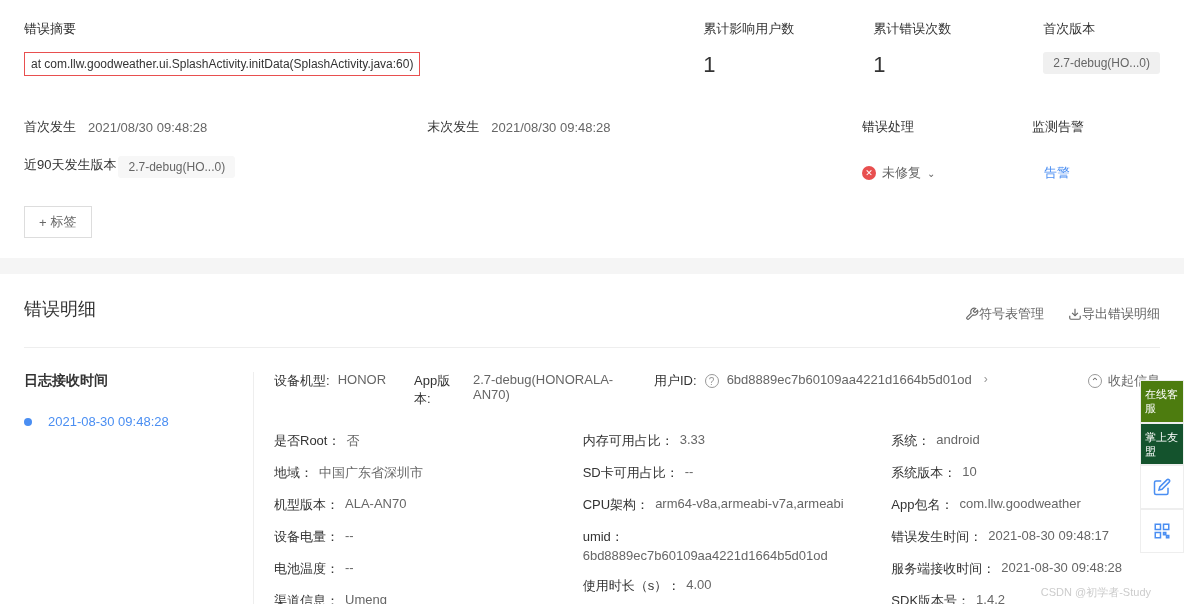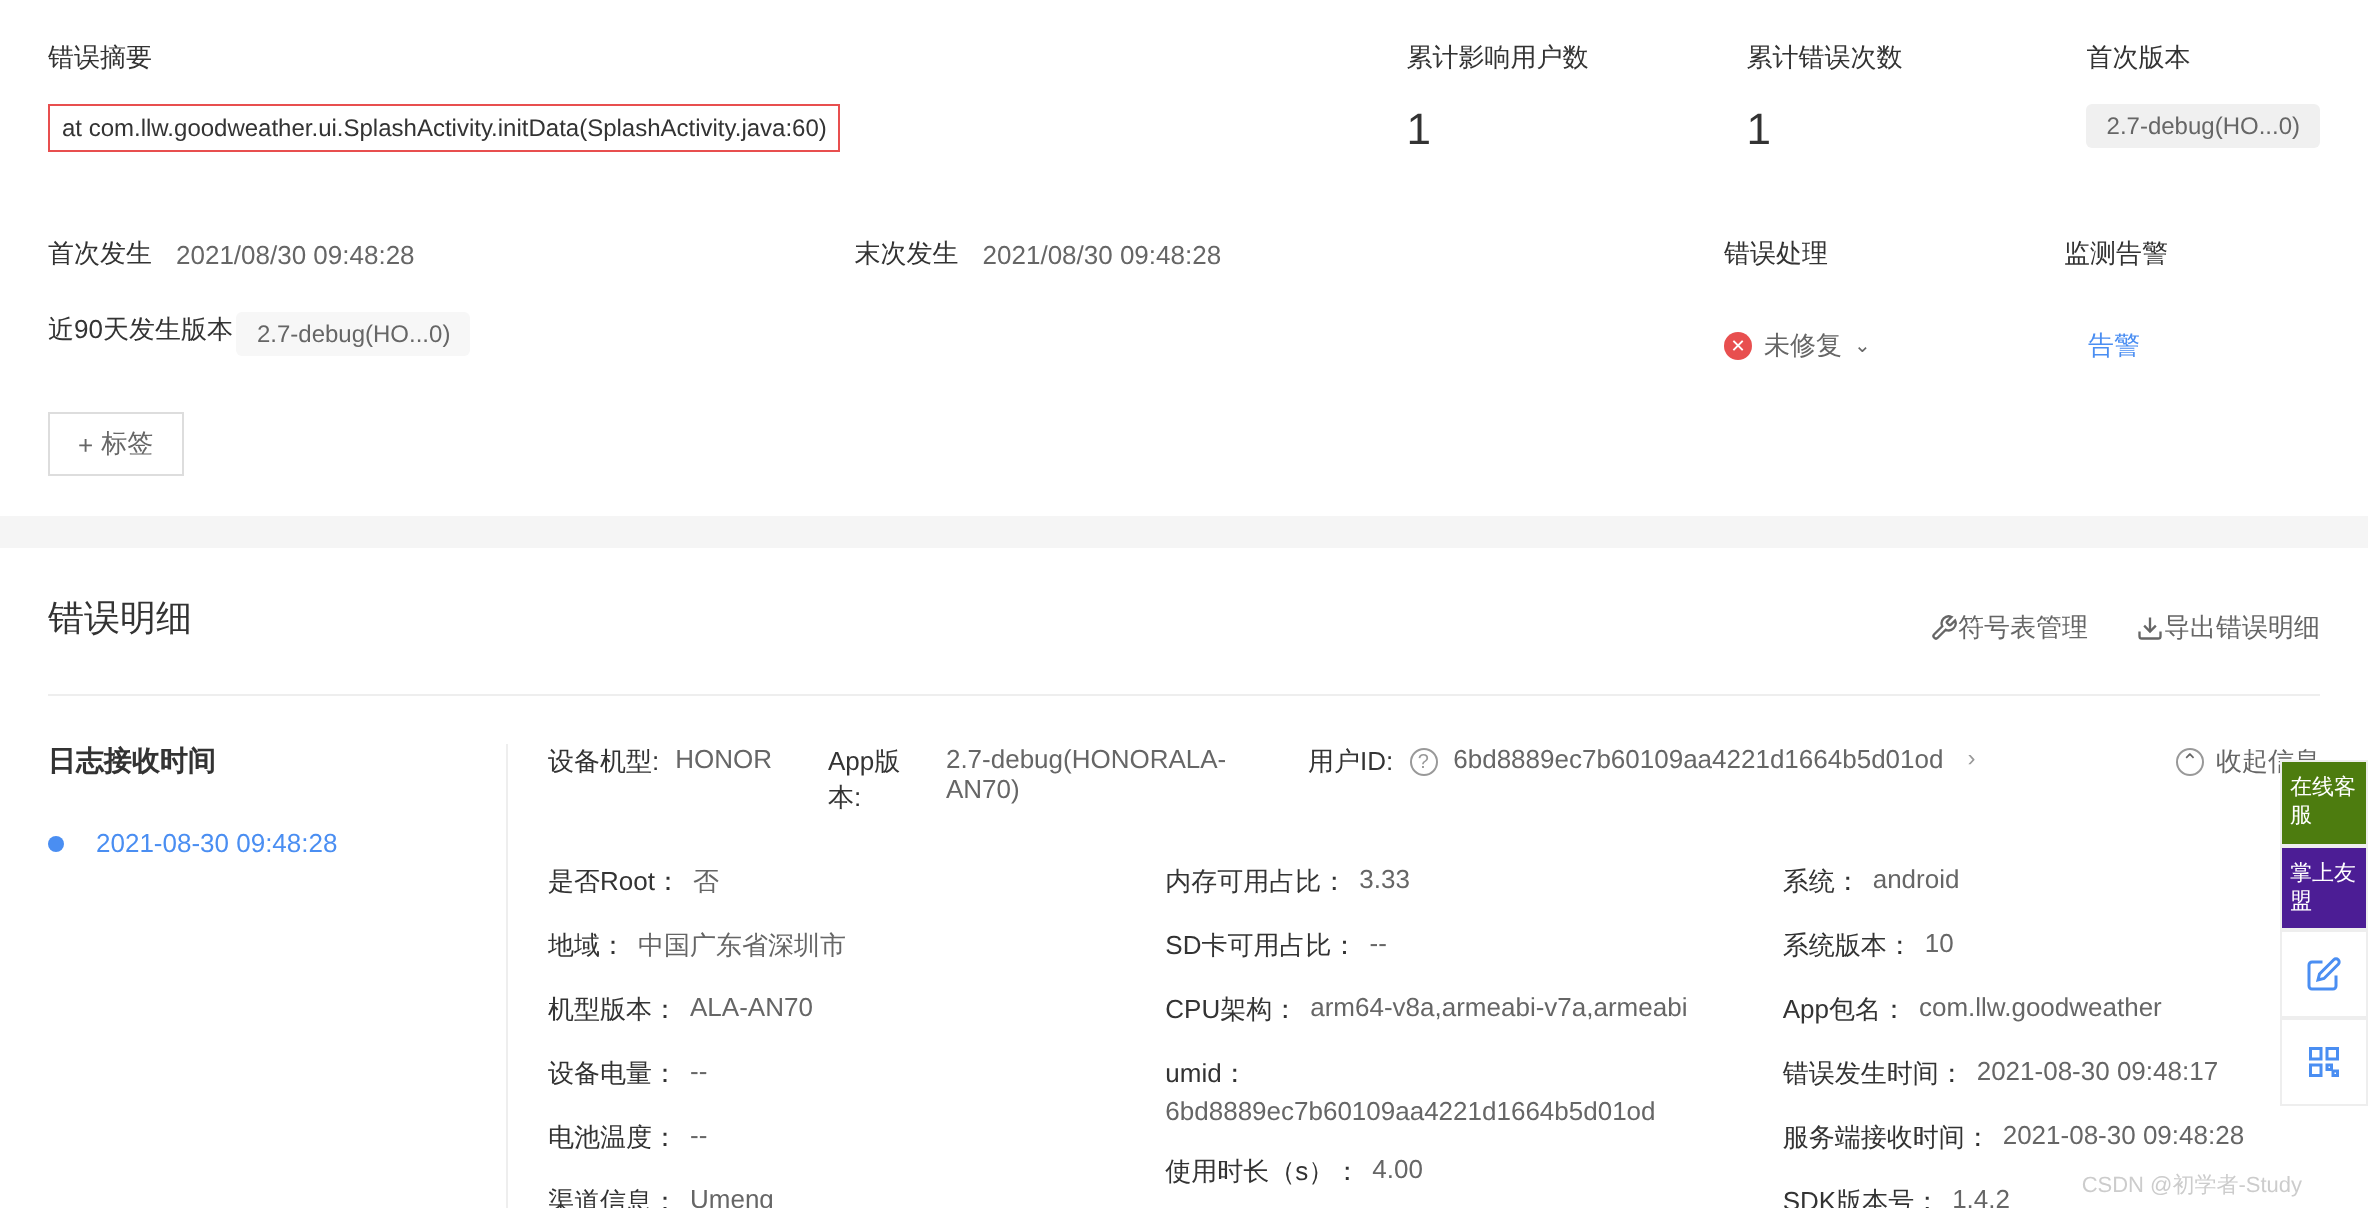--- a/index.html
+++ b/index.html
@@ -44,21 +44,21 @@
     .roles-grid { display: flex; gap: 40px; }
     .roles-col { flex: 1; display: flex; flex-direction: column; gap: 14px; }
     .kv { color: #333; font-size: 13px; display:flex; gap: 6px; }
     .kv .v { color: #666; }
     .collapse-btn { display: flex; align-items: center; gap: 6px; color: #666; font-size: 13px; cursor: pointer; margin-left:auto; }
     .arrow-up { width: 14px; height: 14px; border: 1px solid #999; border-radius: 50%; display: inline-flex; align-items: center; justify-content: center; font-size: 10px; }
     .qicon { width: 14px; height: 14px; border: 1px solid #999; border-radius: 50%; display: inline-flex; align-items: center; justify-content: center; font-size: 10px; color: #999; margin-top:2px; }
     .side-float { position: fixed; right: 0; top: 380px; display: flex; flex-direction: column; }
     .float-btn { width: 44px; height: 44px; background: #fff; border: 1px solid #eee; display: flex; align-items: center; justify-content: center; font-size: 16px; color: #4a8ef2; cursor: pointer; }
     .float-btn.blue { background: #4d7c0f; color: #fff; flex-direction: column; font-size: 11px; line-height: 1.3; height: auto; padding: 6px 4px; }
-    .float-btn.blue2 { background: #4c1d95; color: #fff; flex-direction: column; font-size: 11px; line-height: 1.3; height: auto; padding: 6px 4px; }
+    .float-btn.blue2 { background: #14532d; color: #fff; flex-direction: column; font-size: 11px; line-height: 1.3; height: auto; padding: 6px 4px; }
     .watermark { position: fixed; right: 33px; bottom: 4px; color: #ccc; font-size: 11px; }
     svg { display: block; }
   </style>
 </head>
 <body>
 
 <div class="container">
   <div class="summary-row">
     <div class="summary-left">
       <div class="label">错误摘要</div>

